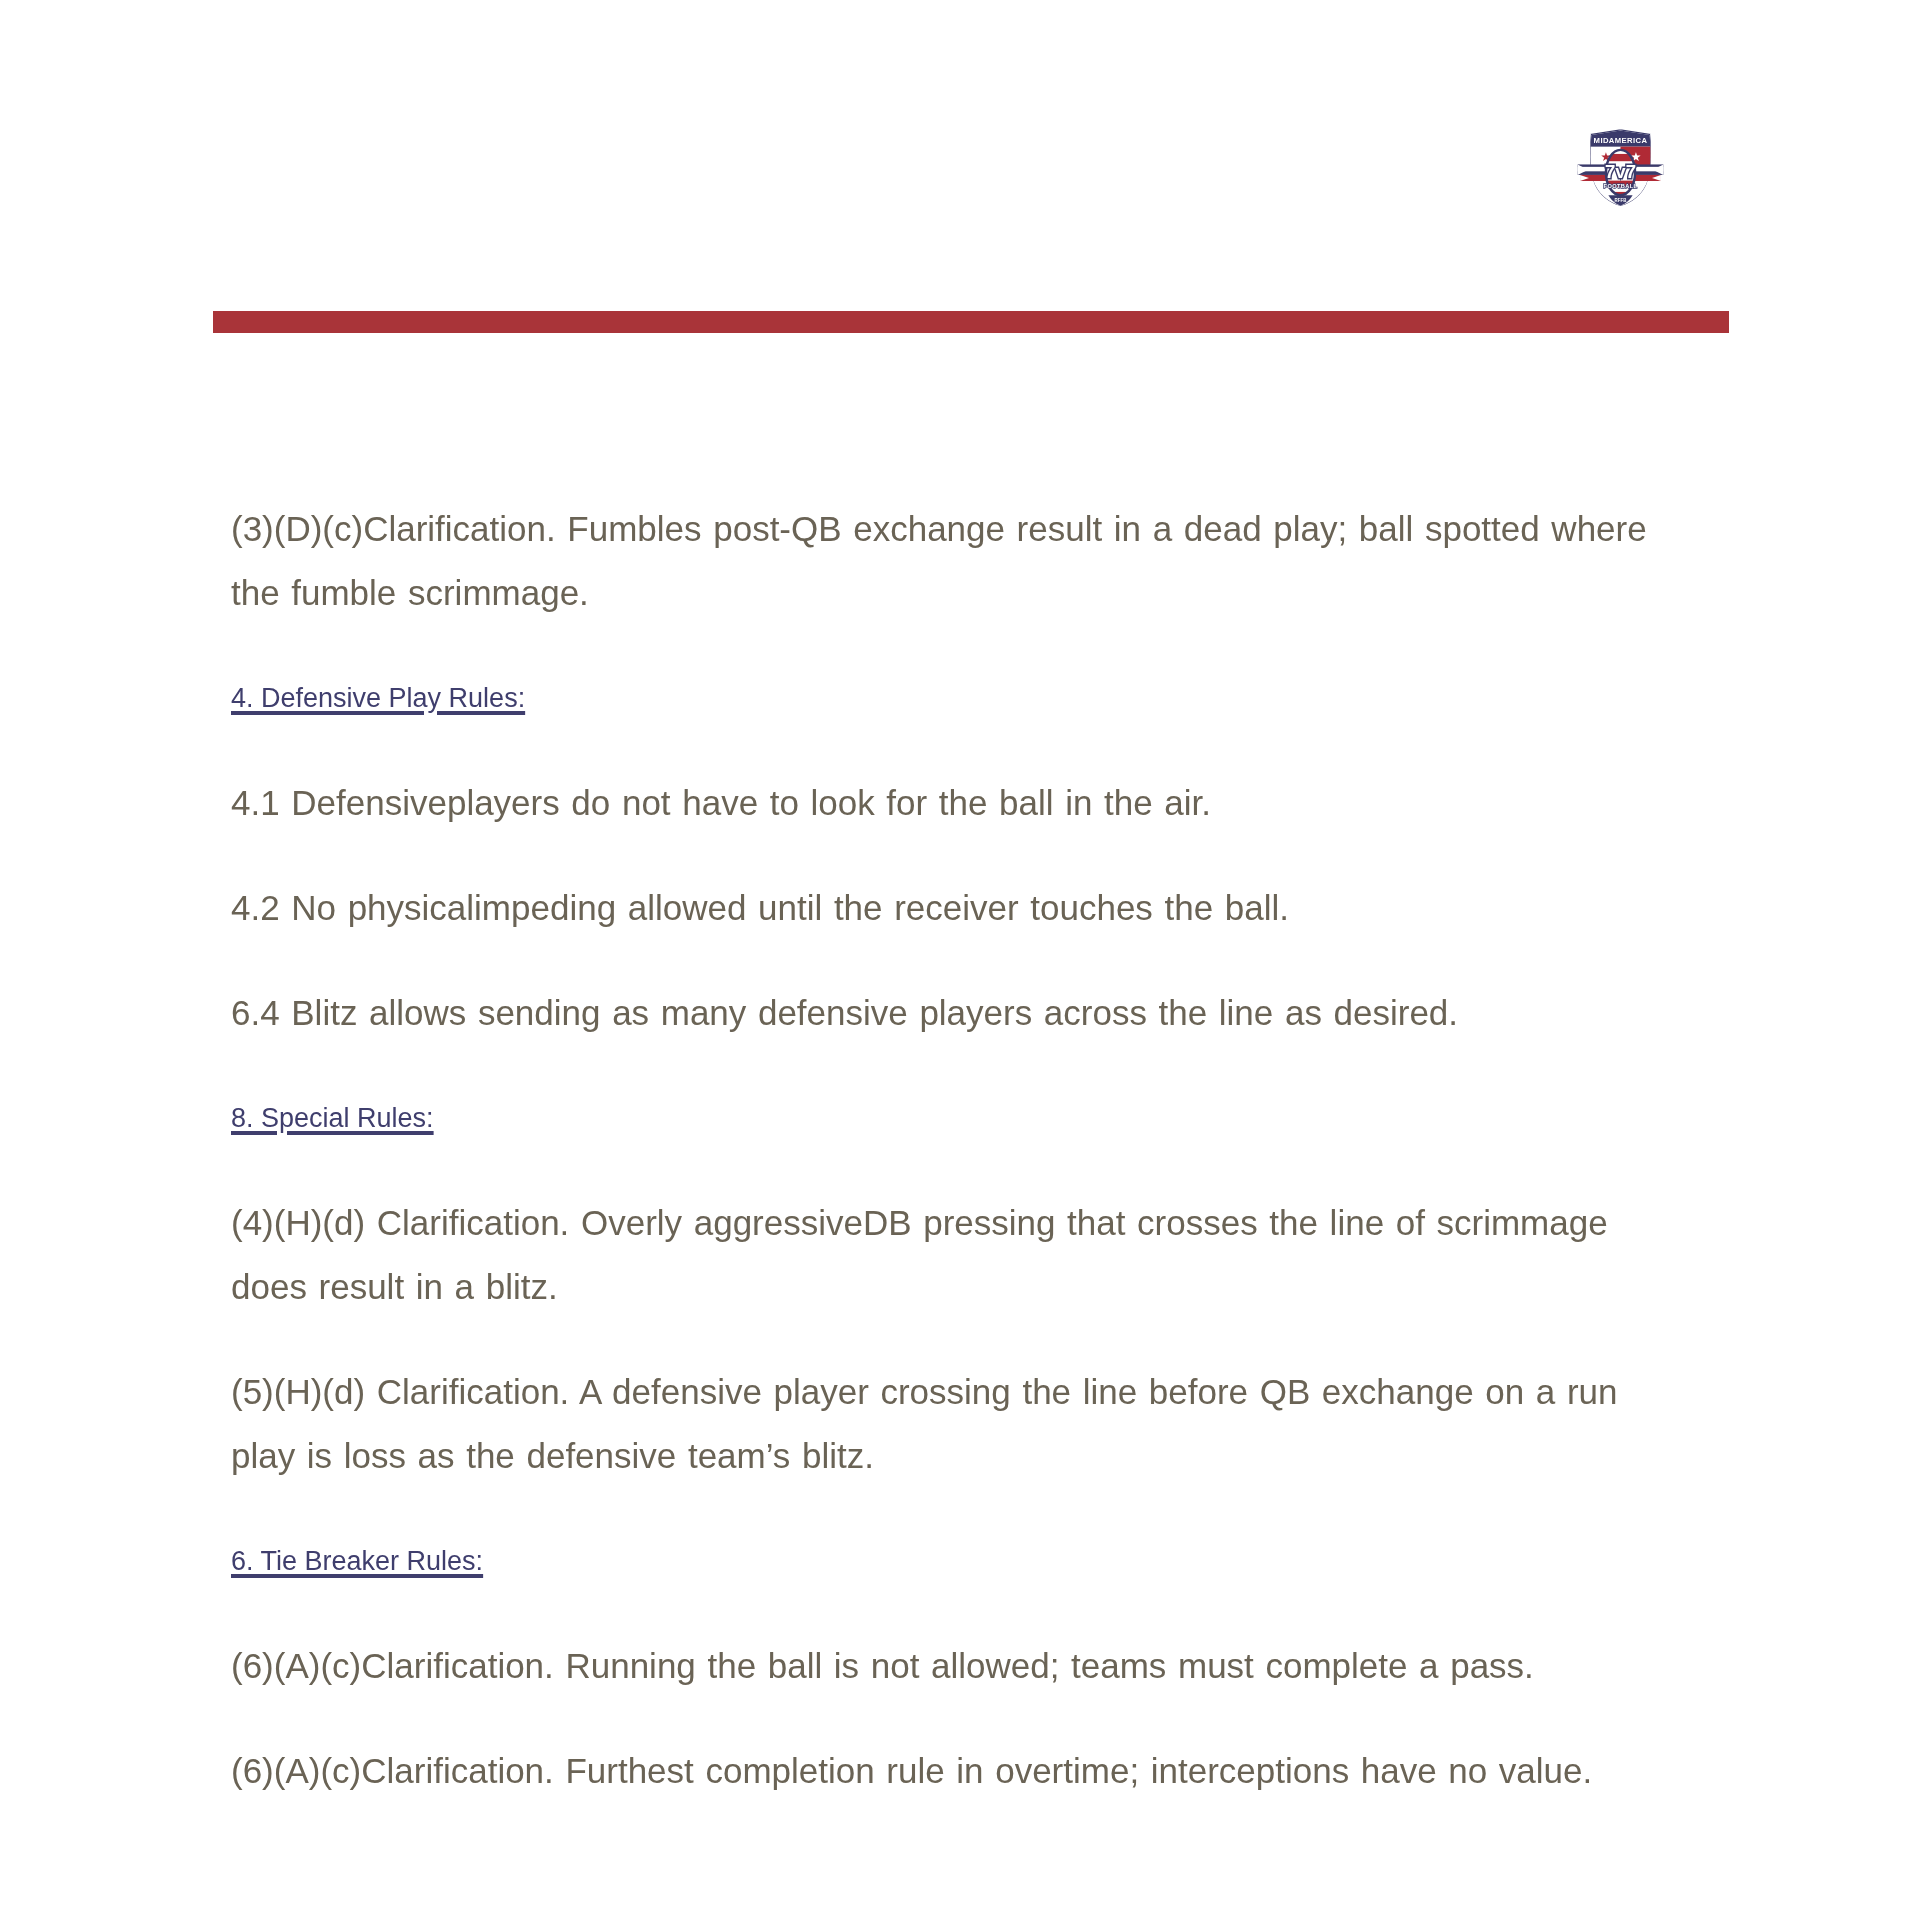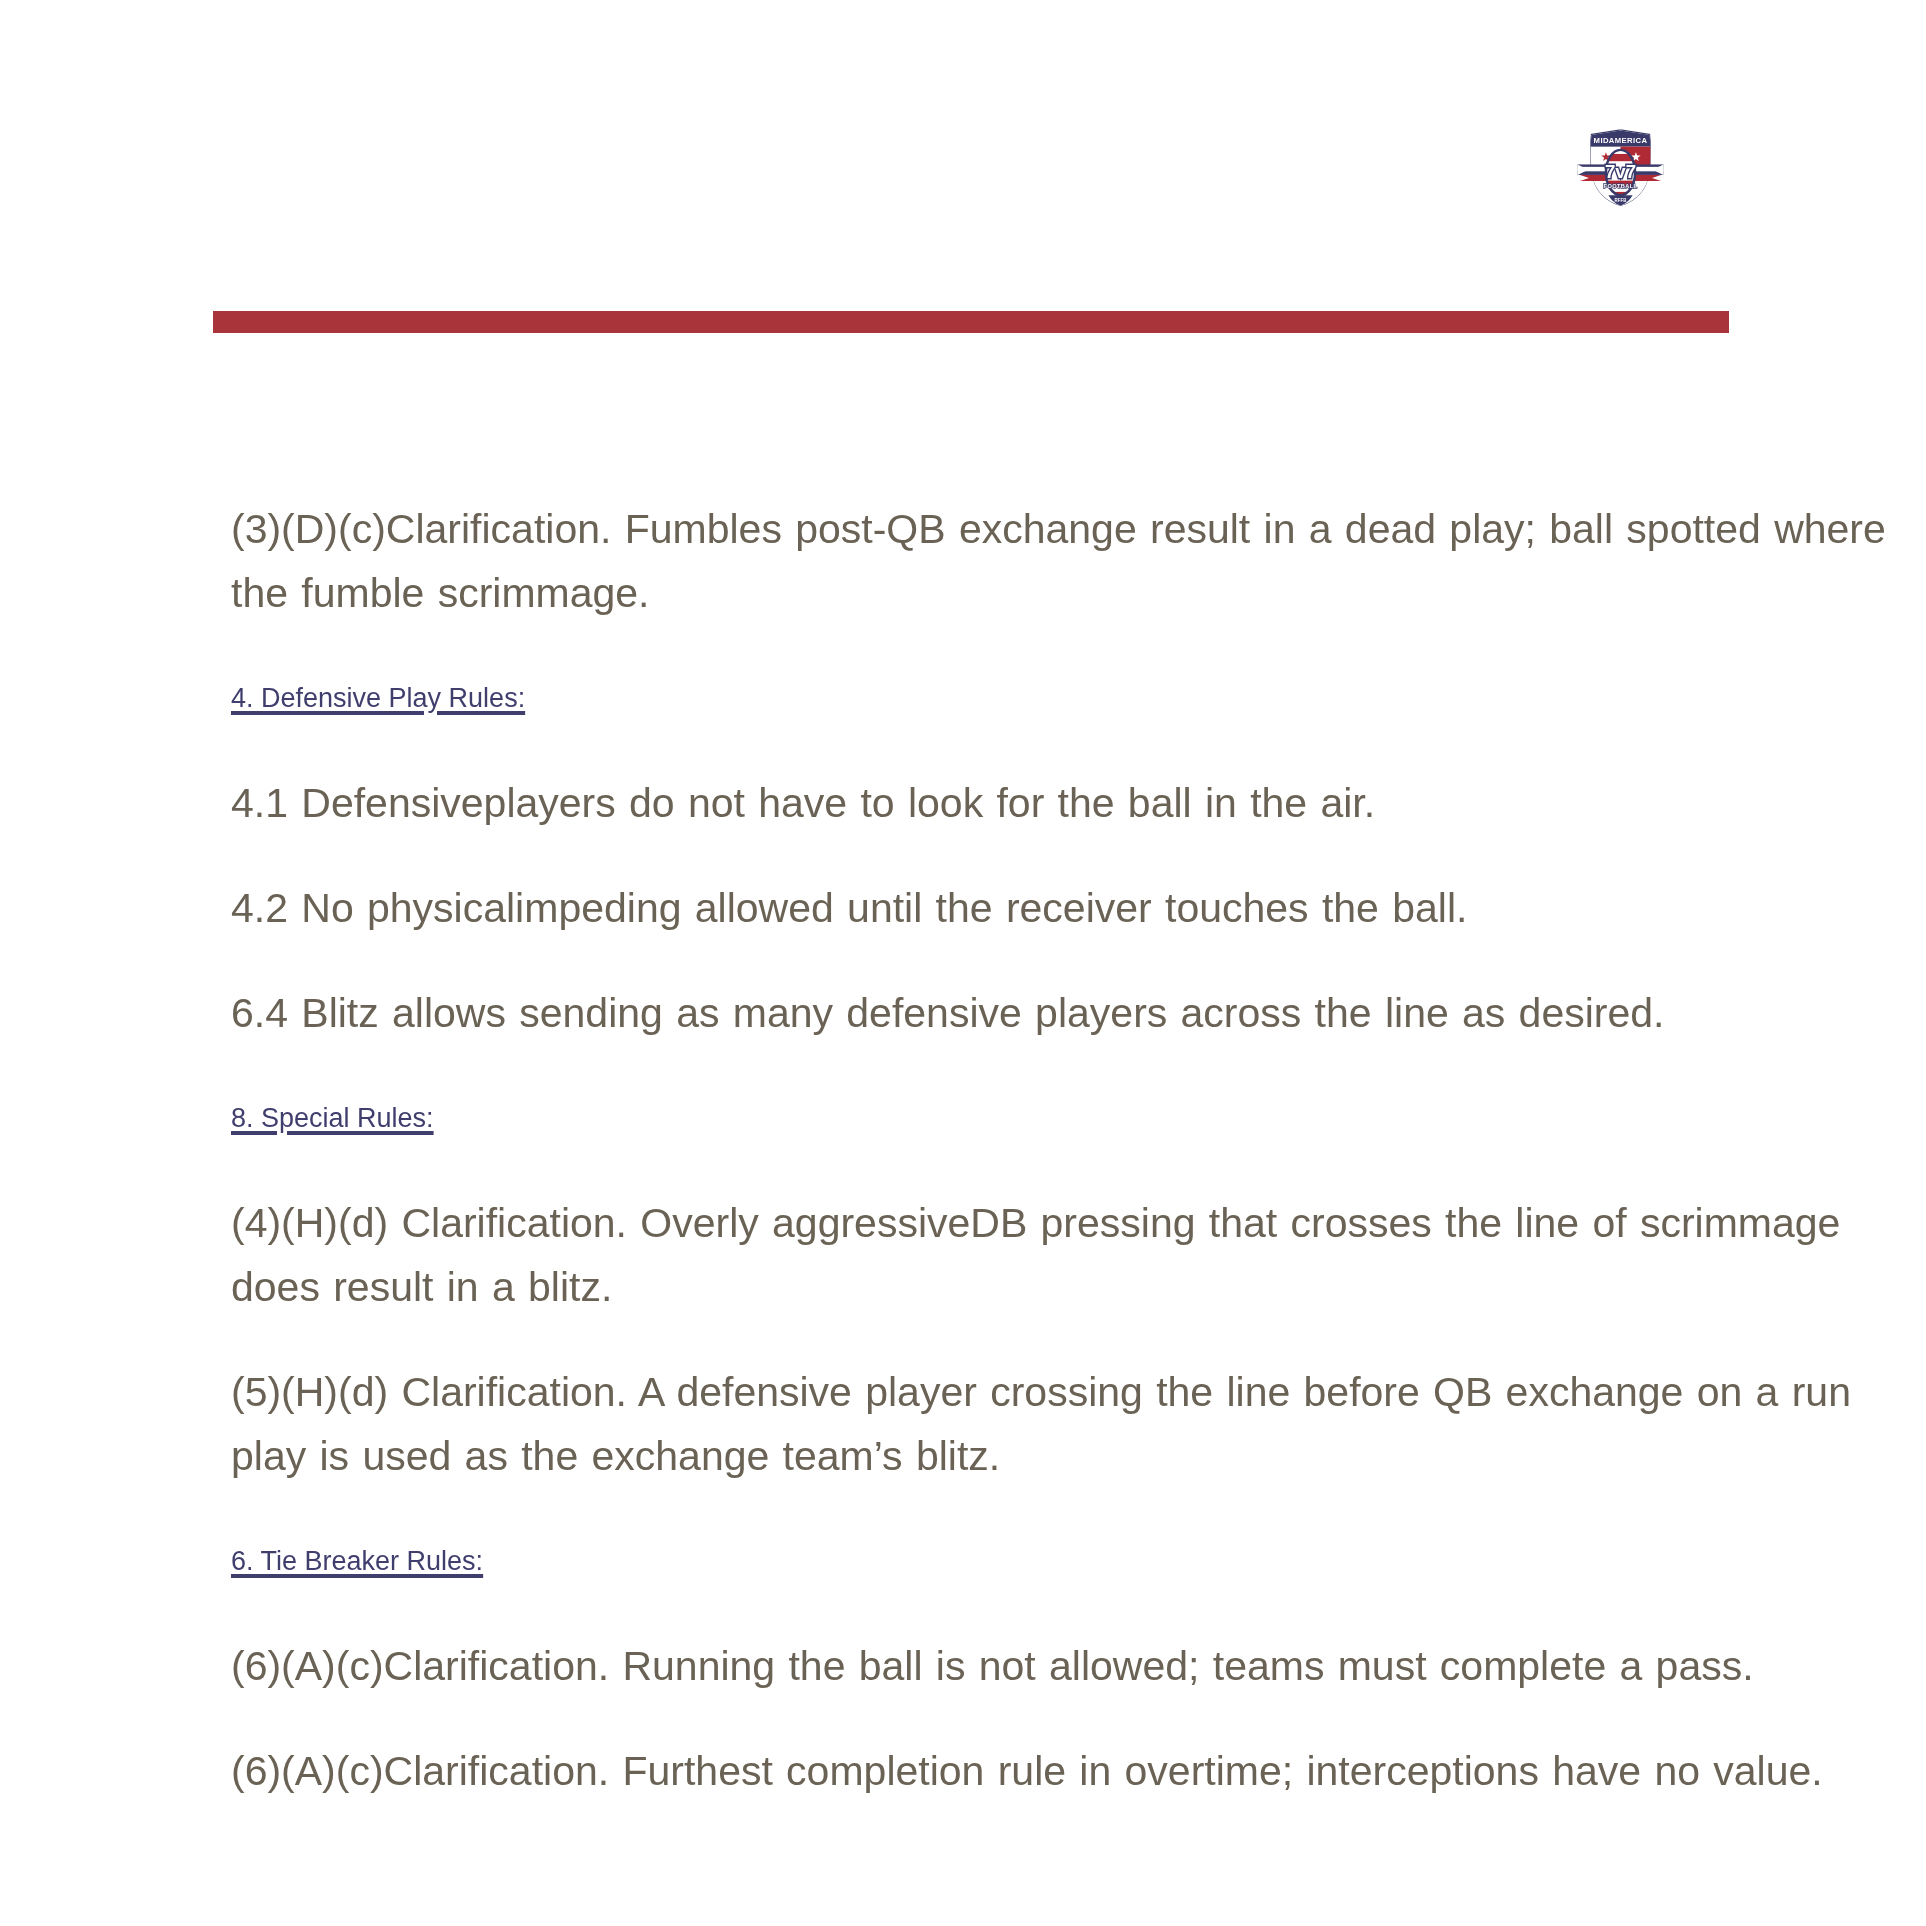--- a/index.html
+++ b/index.html
@@ -26,21 +26,21 @@
     height: 22px;
   }
   .doc {
     position: absolute;
     left: 231px;
     top: 497px;
     width: 1502px;
   }
   .para {
     margin: 0 0 41px 0;
-    font-size: 41px;
+    font-size: 35px;
     line-height: 64px;
     color: #6a6355;
     word-spacing: 1.9px;
   }
   .line { display: block; white-space: nowrap; }
   .heading {
     margin: 0 0 41px 0;
     font-size: 27px;
     font-weight: normal;
     line-height: 64px;
@@ -145,21 +145,21 @@
     </h2>
 
 
     <p class="para">
       <span class="line">(4)(H)(d) Clarification. Overly aggressiveDB pressing that crosses the line of scrimmage</span>
       <span class="line">does result in a blitz.</span>
     </p>
 
     <p class="para">
       <span class="line">(5)(H)(d) Clarification. A defensive player crossing the line before QB exchange on a run</span>
-      <span class="line">play is used as the exchange team’s blitz.</span>
+      <span class="line">play is loss as the defensive team’s blitz.</span>
     </p>
 
     <h2 class="heading">
       <span class="hu">6. Tie Breaker Rules:</span>
     </h2>
 
     <p class="para">
       <span class="line">(6)(A)(c)Clarification. Running the ball is not allowed; teams must complete a pass.</span>
     </p>
 

